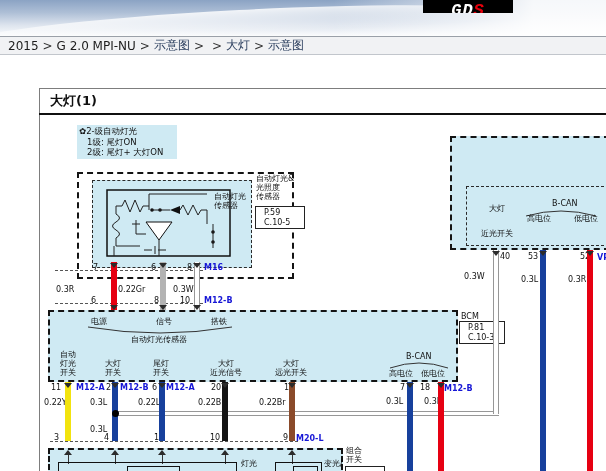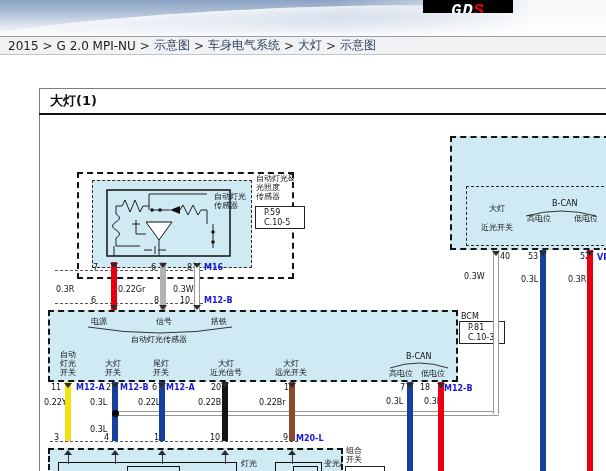--- a/index.html
+++ b/index.html
@@ -59,31 +59,35 @@
     <span>GD</span><span style="color:#e8000c">S</span>
   </div>
 
   <div class="a crumbbar">
     <span class="crumb-lat">2015</span>
     <span class="crumb-sep">&gt;</span>
     <span class="crumb-lat">G 2.0 MPI-NU</span>
     <span class="crumb-sep">&gt;</span>
     <span class="crumb-cn">示意图</span>
     <span class="crumb-sep">&gt;</span>
-    <span class="crumb-cn">车身电气系统</span>
     <span class="crumb-sep">&gt;</span>
     <span class="crumb-cn">大灯</span>
     <span class="crumb-sep">&gt;</span>
     <span class="crumb-cn">示意图</span>
   </div>
 
   <div class="a frame"></div>
   <div class="a titlebar">大灯(1)</div>
   <div class="a titlerule"></div>
 
+  <div class="a bluefill" style="left:77px;top:125px;width:100px;height:34px;">
+    <div class="a t85" style="left:2px;top:1px;"><span>✿</span><span>2-级自动灯光</span></div>
+    <div class="a t85" style="left:10px;top:12px;">1级: 尾灯ON</div>
+    <div class="a t85" style="left:10px;top:22px;">2级: 尾灯+ 大灯ON</div>
+  </div>
 
   <div class="a dash2" style="left:77px;top:172px;width:217px;height:107px;background:#fff;"></div>
 
   <div class="a dash1 bluefill" style="left:92px;top:180px;width:160px;height:88px;"></div>
 
   <svg class="a" style="left:92px;top:180px;" width="160" height="88" viewBox="0 0 160 88">
     <rect x="15" y="10" width="123" height="66" fill="none" stroke="#111" stroke-width="1.5"></rect>
     <path d="M24,26 h6 l3,-6 l5,12 l5,-12 l5,12 l3,-6 h6" fill="none" stroke="#222"></path>
     <path d="M24,34 q7,4 0,8 q-7,4 0,8 q7,4 0,8" fill="none" stroke="#222"></path>
     <path d="M24,26 v8 M24,58 v8 h24" fill="none" stroke="#222"></path>
@@ -230,21 +234,21 @@
   <div class="a srect" style="left:293px;top:466px;width:25px;height:8px;z-index:3;"></div>
   <div class="a t8" style="left:241px;top:459px;z-index:3;">灯光</div>
   <div class="a t8" style="left:324px;top:459px;z-index:3;">变光/</div>
   <div class="a t8" style="left:346px;top:446px;">组合</div>
   <div class="a t8" style="left:346px;top:455px;">开关</div>
   <div class="a refbox" style="left:345px;top:466px;width:22px;height:10px;"></div>
 
   <div class="a dash2 bluefill" style="left:450px;top:136px;width:160px;height:114px;"></div>
   <div class="a dash1" style="left:466px;top:186px;width:148px;height:60px;"></div>
   <div class="a t8" style="left:489px;top:204px;">大灯</div>
-  <div class="a t8" style="left:481px;top:223px;">近光开关</div>
+  <div class="a t8" style="left:481px;top:229px;">近光开关</div>
   <div class="a t8" style="left:552px;top:199px;">B-CAN</div>
   <svg class="a" style="left:524px;top:209px;" width="74" height="8" viewBox="0 0 74 8">
     <path d="M2,7 Q37,-3 72,7" stroke="#333" fill="none"></path>
   </svg>
   <div class="a t8" style="left:527px;top:214px;">高电位</div>
   <div class="a t8" style="left:574px;top:214px;">低电位</div>
   <div class="a pin t8" style="left:472px;top:252px;margin-left:28px;">40</div>
   <div class="a pin t8" style="left:528px;top:252px;">53</div>
   <div class="a pin t8" style="left:580px;top:252px;">52</div>
   <div class="a conn" style="left:597px;top:253px;">VP</div>

